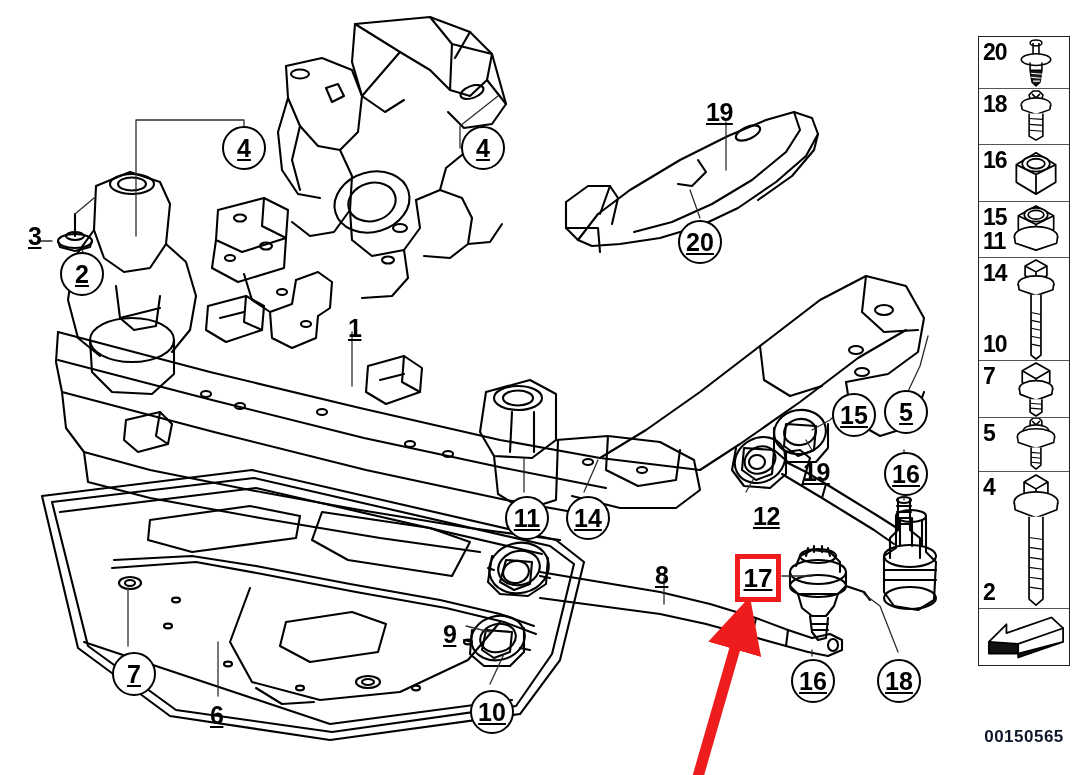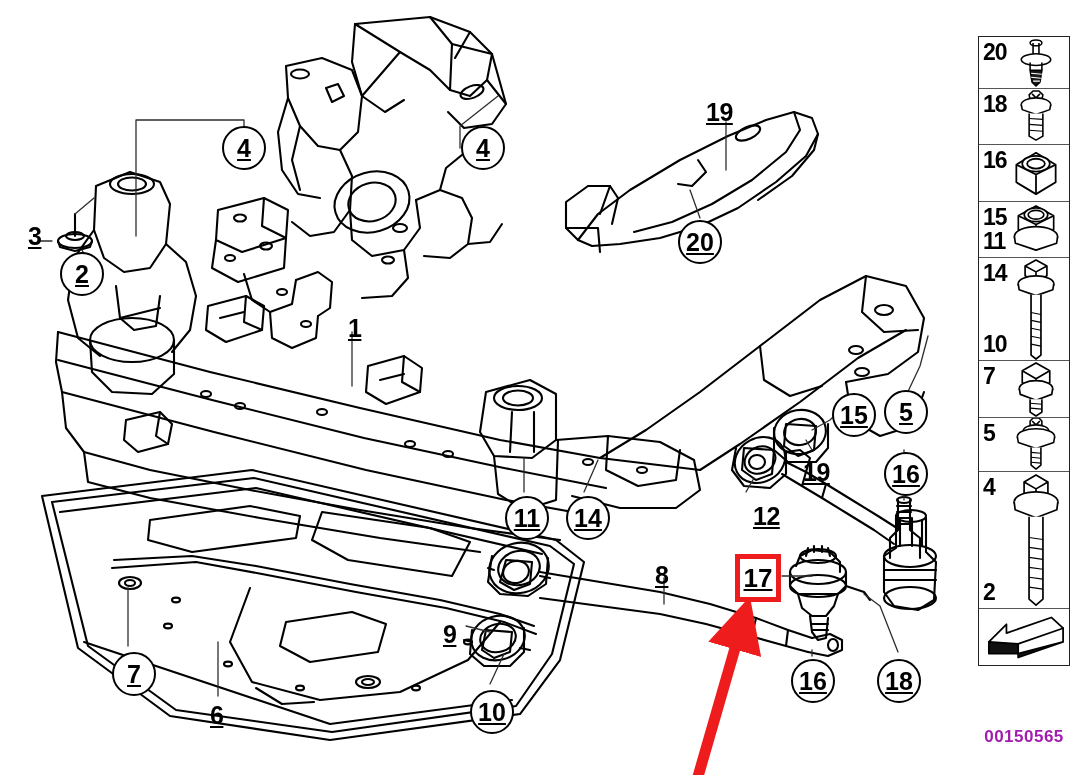--- a/index.html
+++ b/index.html
@@ -109,21 +109,21 @@
   #legend-id {
     position: absolute;
     left: 978px;
     top: 727px;
     width: 92px;
     text-align: center;
     font-family: "Liberation Sans", sans-serif;
     font-weight: bold;
     font-size: 17px;
     letter-spacing: 0.5px;
-    color: #a21caf;
+    color: #0f172a;
     z-index: 30;
   }
   .arrow-overlay { position: absolute; left: 0; top: 0; pointer-events: none; z-index: 35; }
 </style>
 </head>
 <body>
 
 <div id="page">
 
   <svg id="diagram-svg" viewBox="0 0 1089 775">

